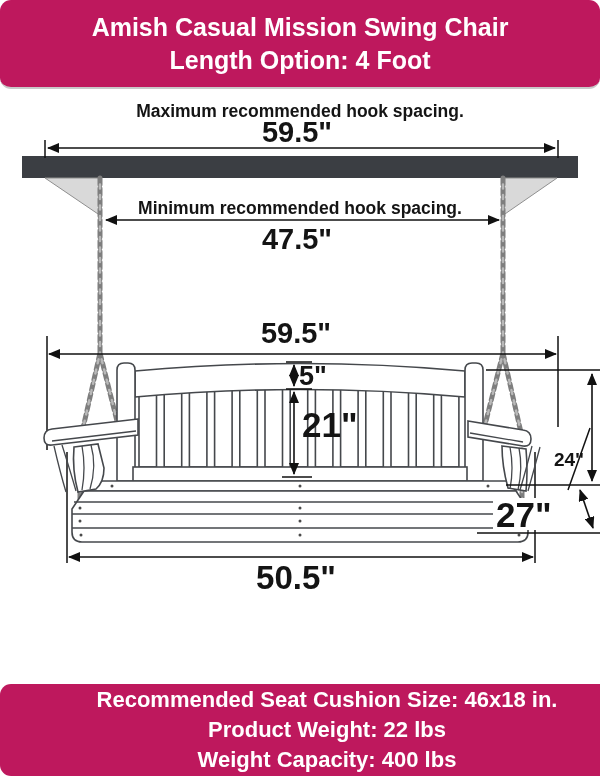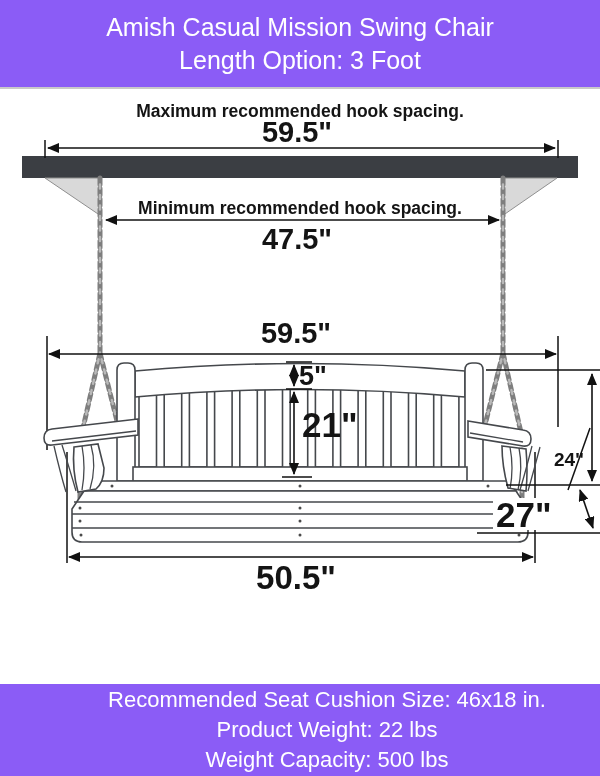--- a/index.html
+++ b/index.html
@@ -1,23 +1,23 @@
 <!DOCTYPE html>
 <html><head>
 <meta charset="utf-8">
 <style>
   html,body{margin:0;padding:0;background:#ffffff;}
   #stage{
     position:relative;width:600px;height:776px;background:#ffffff;overflow:hidden;
     font-family:"Liberation Sans","DejaVu Sans",sans-serif;
   }
   .banner{
-    position:absolute;left:0;width:600px;background:#8b5cf6;color:#ffffff;
+    position:absolute;left:0;width:600px;background:#be185d;color:#ffffff;
     display:flex;flex-direction:column;justify-content:center;align-items:center;
-    text-align:center;font-weight:400;
+    text-align:center;font-weight:700;border-radius:11px;
   }
   #topBanner{top:0;height:89px;border-bottom:2px solid #c9c9c9;box-sizing:border-box;}
   #topBanner .bl{font-size:25px;line-height:33px;}
   #bottomBanner{top:684px;height:92px;padding-left:27px;}
   #bottomBanner .bl{font-size:22px;line-height:30px;}
   svg{position:absolute;left:0;top:0;}
   
   .dim{stroke:#111111;stroke-width:1.6;fill:none;}
   .ext{stroke:#111111;stroke-width:1.5;fill:none;}
   .wood{stroke:#45484c;stroke-width:1.6;fill:#ffffff;}
@@ -170,22 +170,22 @@
     </g>
 
     <g>
       <line class="dim" x1="69" y1="557" x2="533" y2="557" marker-start="url(#mA)" marker-end="url(#mA)"></line>
       <text class="lbl" x="296" y="589" font-size="33" text-anchor="middle">50.5"</text>
     </g>
   </svg>
 
   <div class="banner" id="topBanner">
     <div class="bl">Amish Casual Mission Swing Chair</div>
-    <div class="bl">Length Option: 3 Foot</div>
+    <div class="bl">Length Option: 4 Foot</div>
   </div>
 
   <div class="banner" id="bottomBanner">
     <div class="bl">Recommended Seat Cushion Size: 46x18 in.</div>
     <div class="bl">Product Weight: 22 lbs</div>
-    <div class="bl">Weight Capacity: 500 lbs</div>
+    <div class="bl">Weight Capacity: 400 lbs</div>
   </div>
 
 </div>
 
 </body></html>

